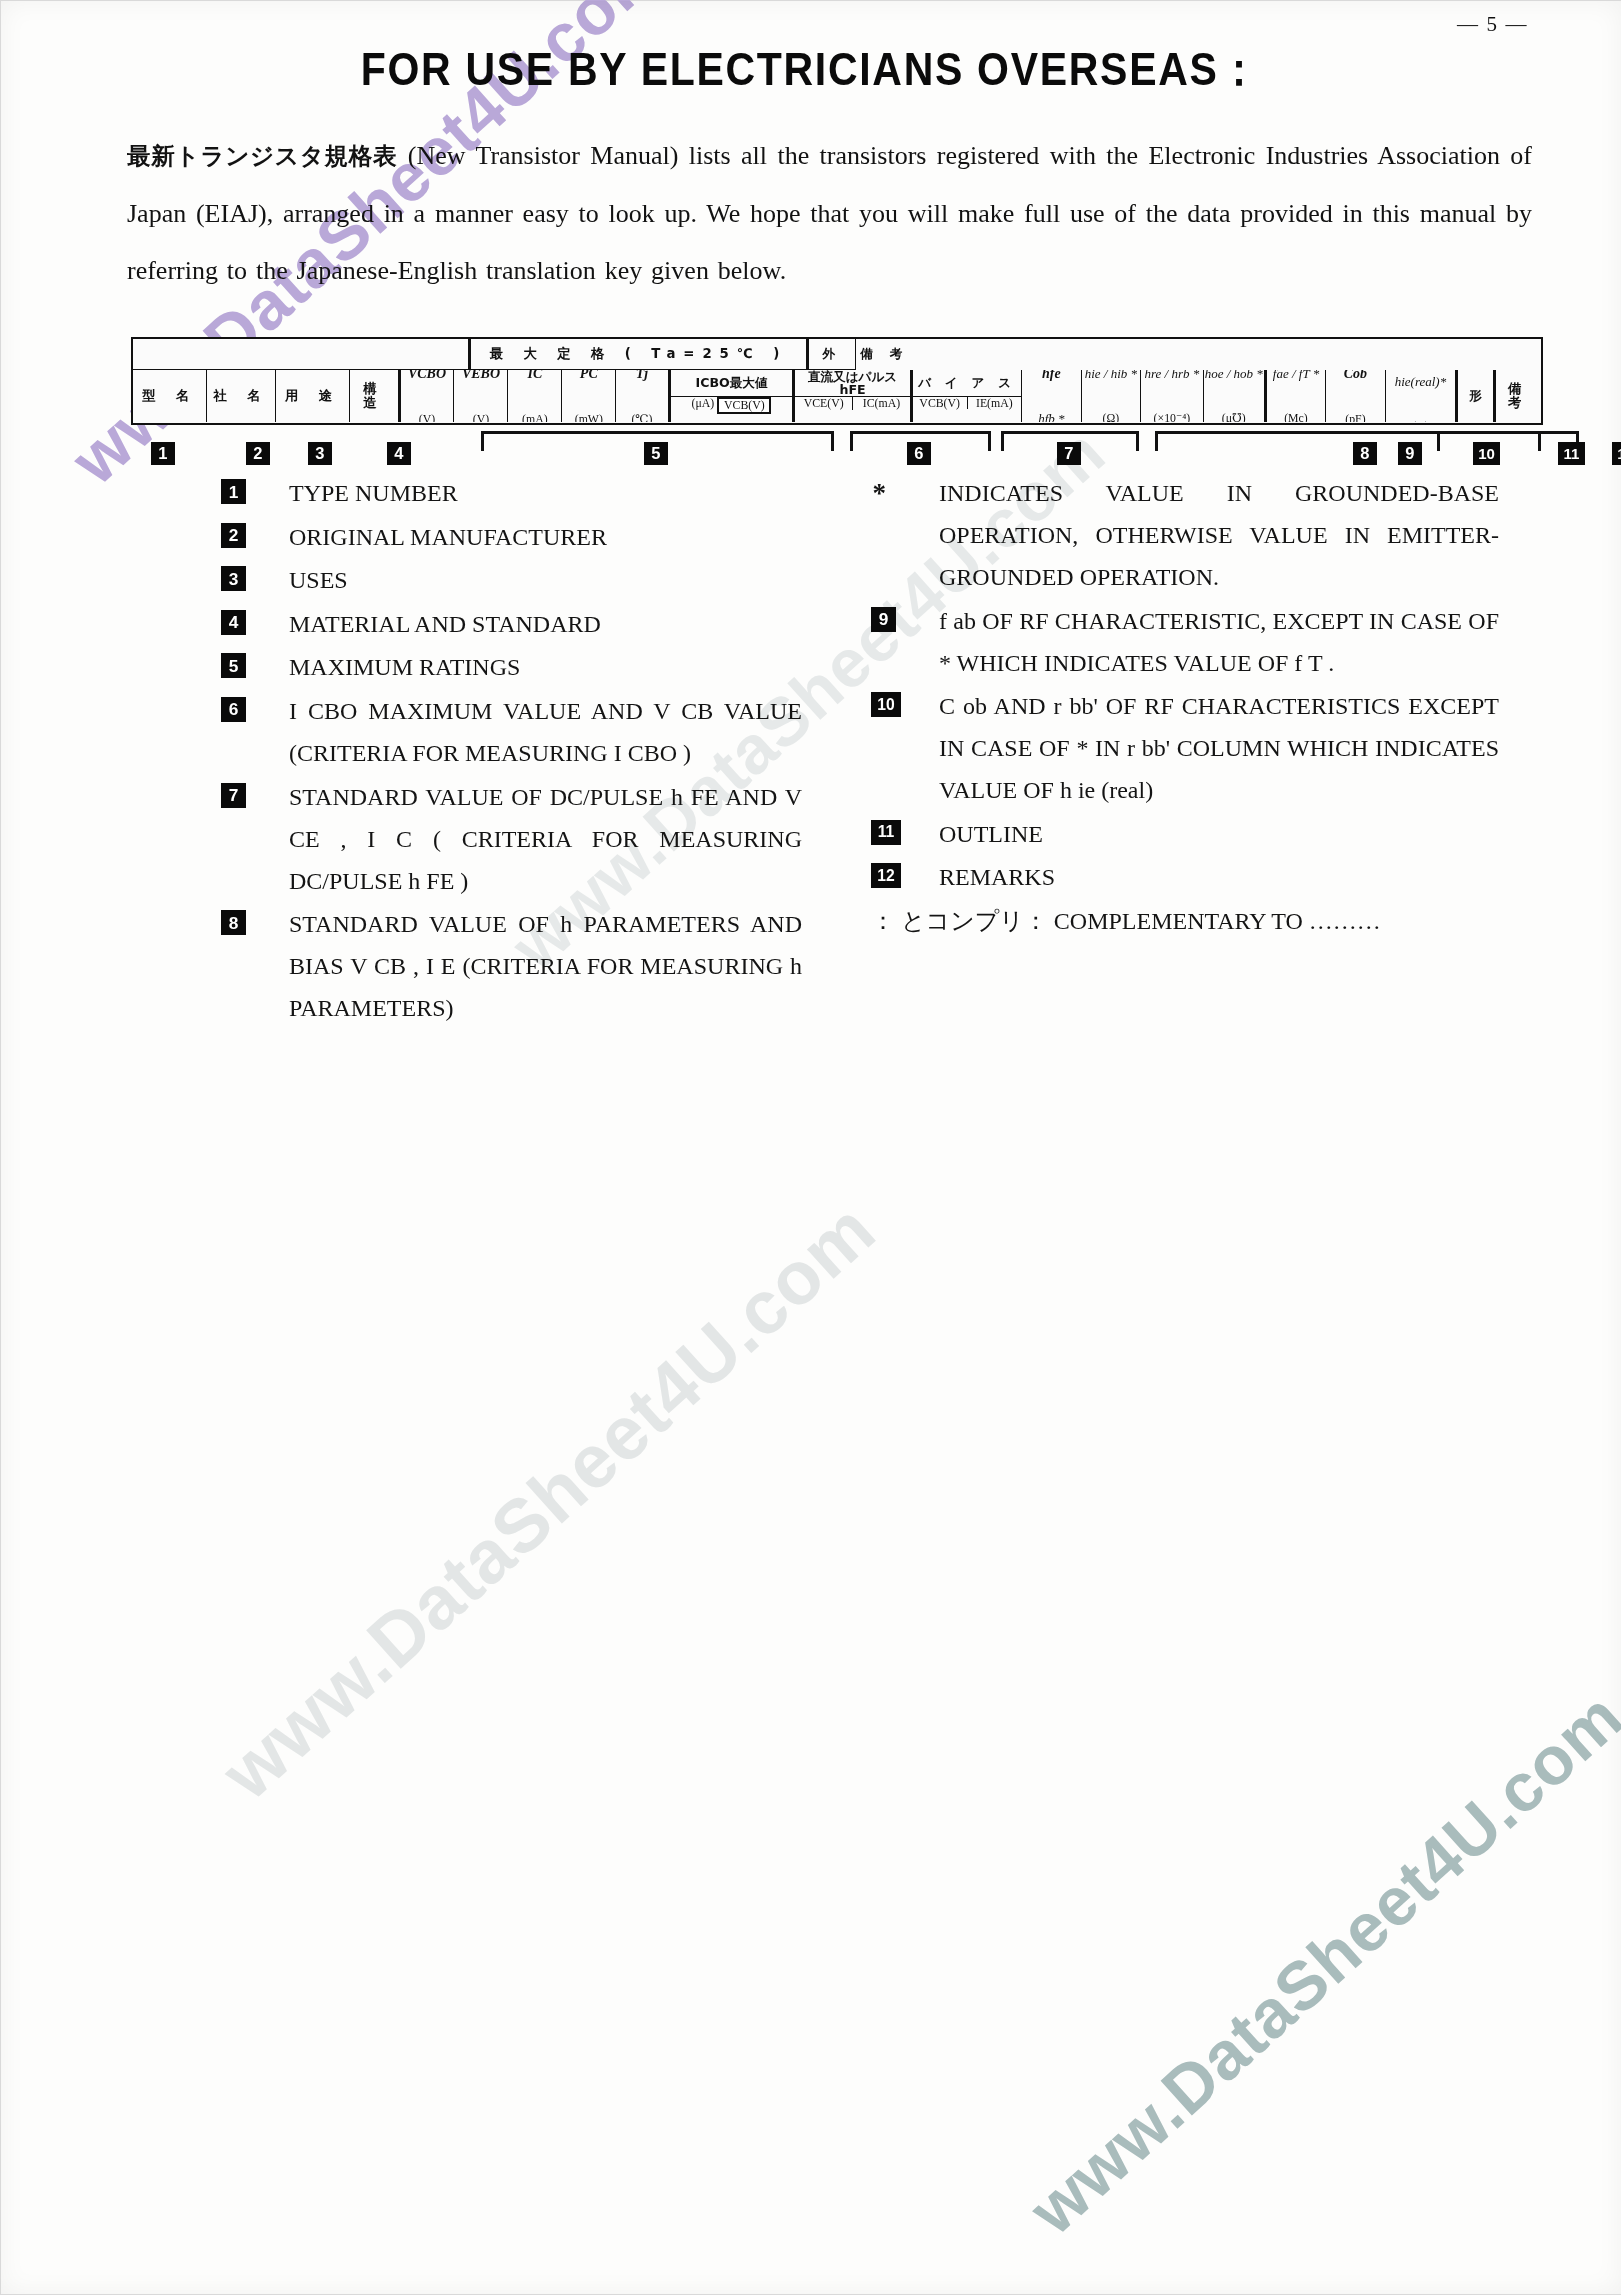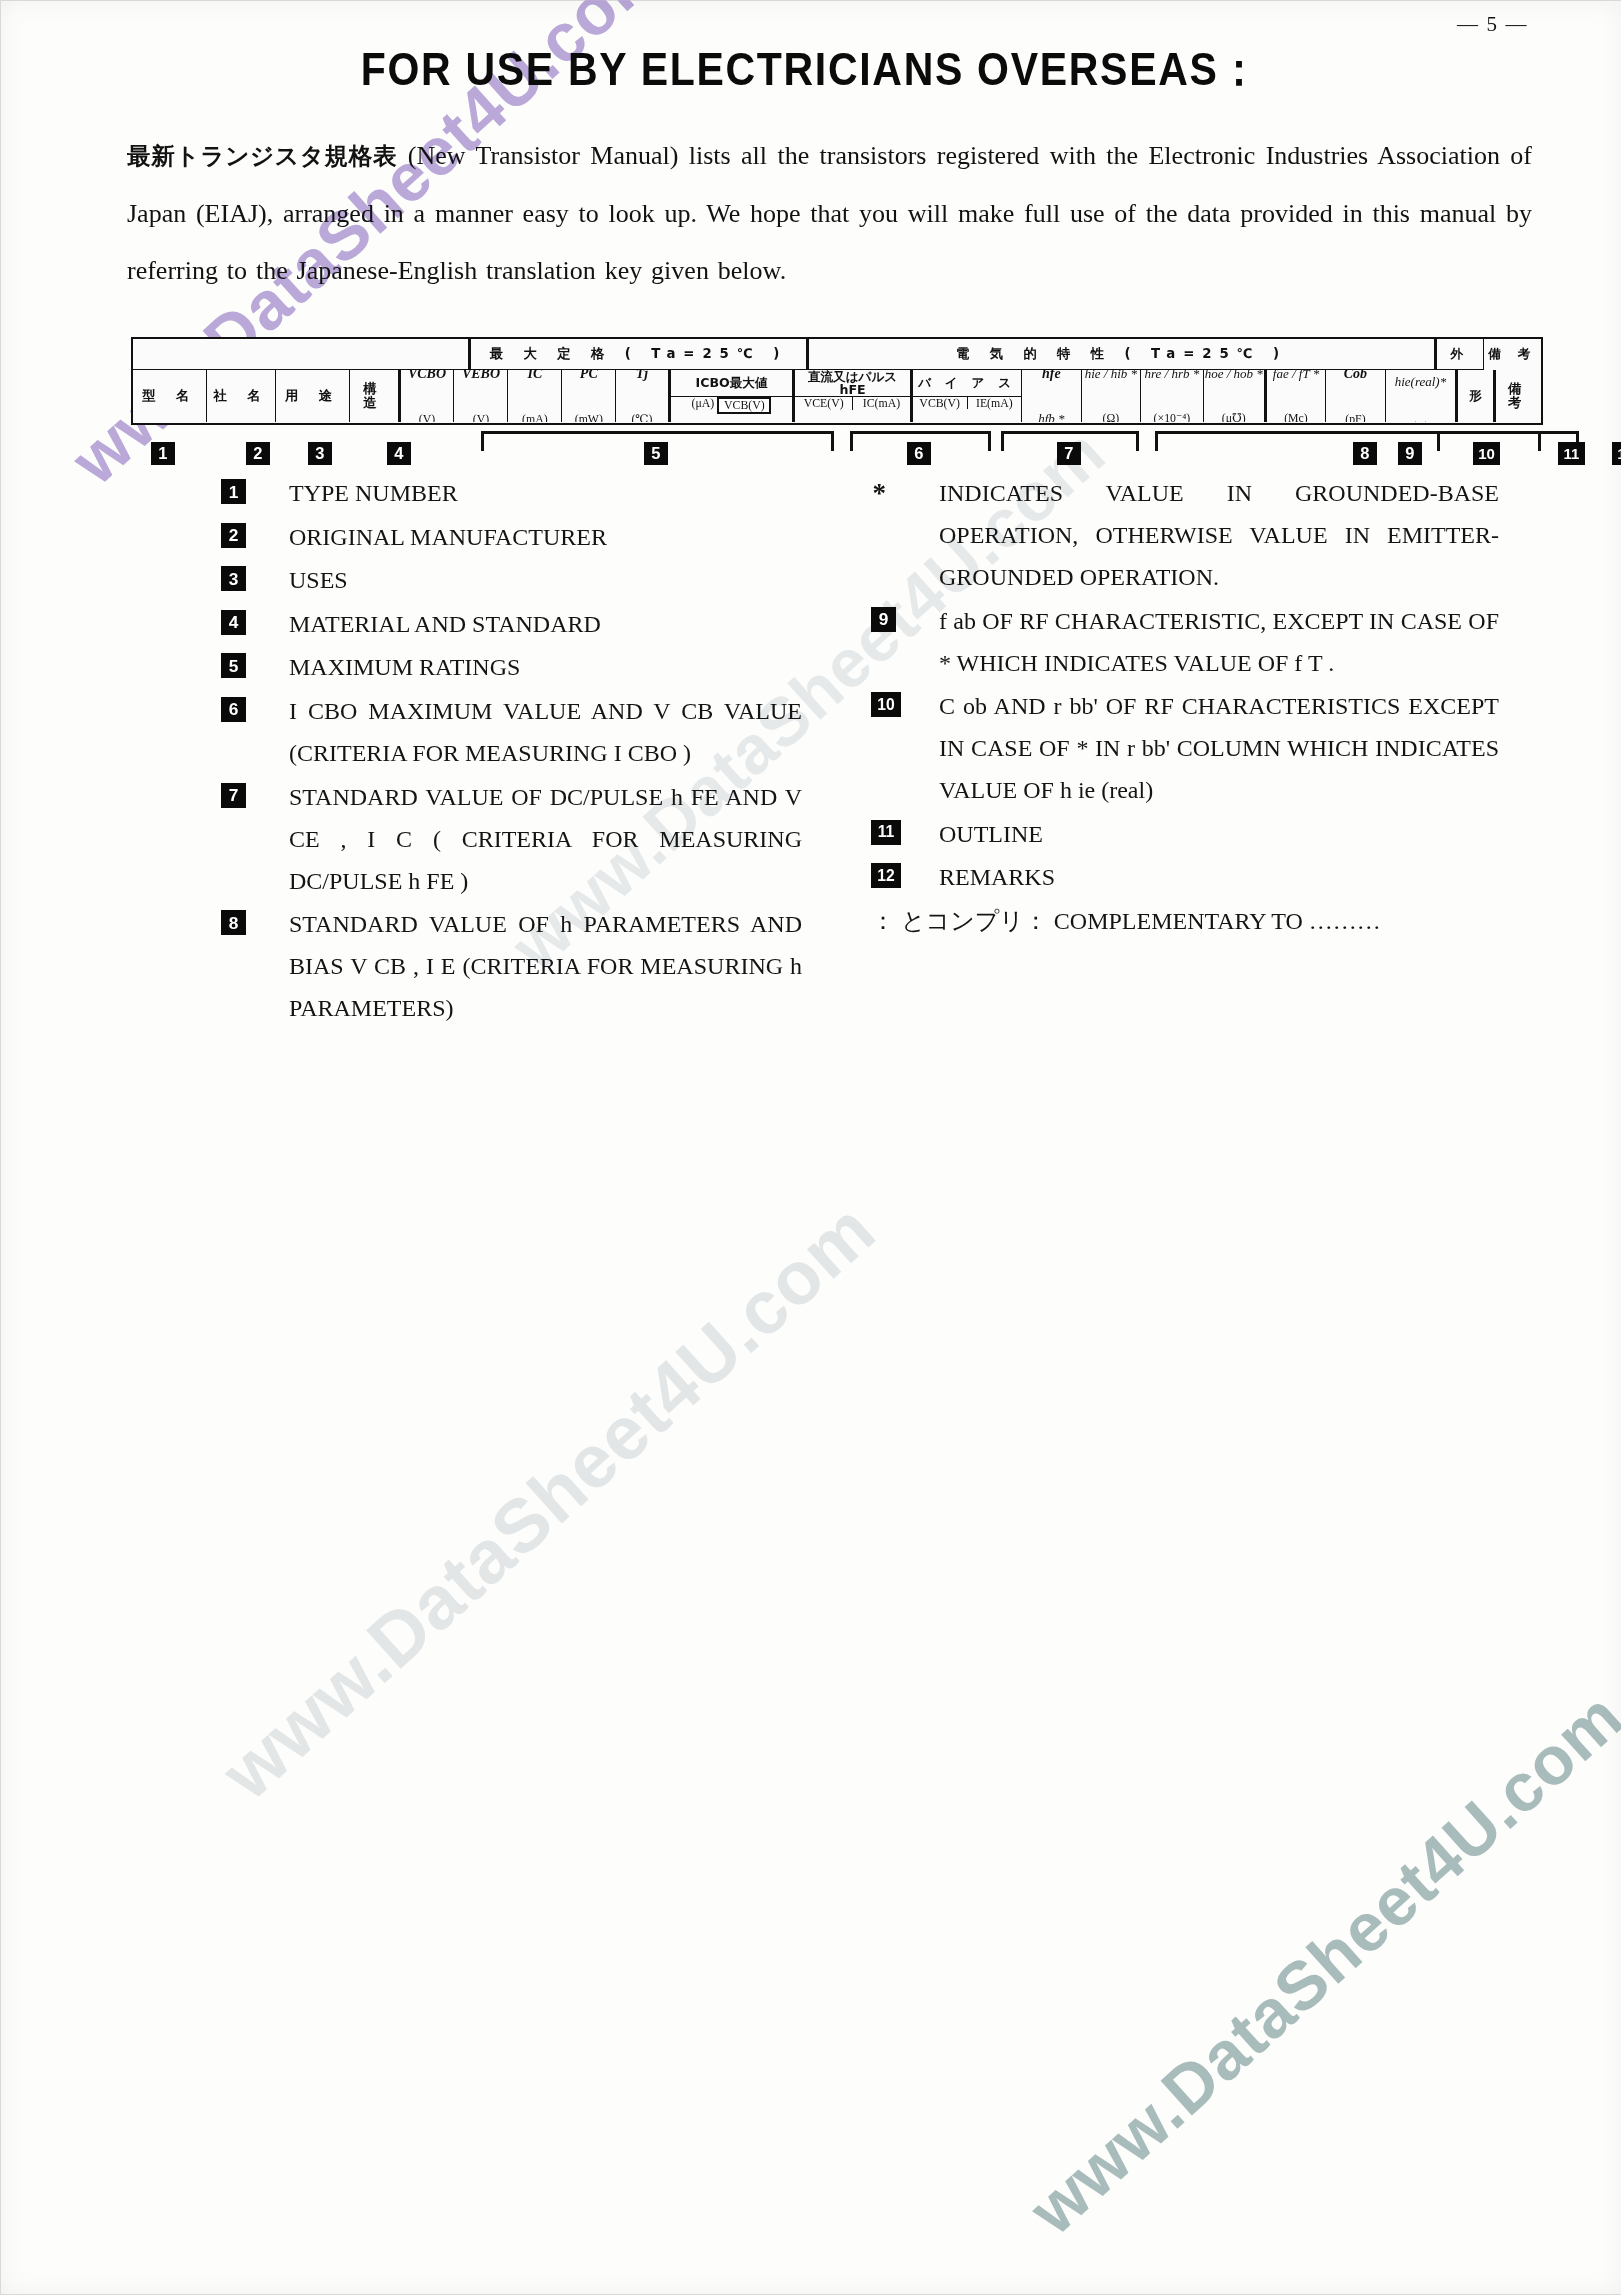--- a/index.html
+++ b/index.html
@@ -215,21 +215,20 @@
 
   <div class="intro">
     <span class="jp-bold">最新トランジスタ規格表</span><span> (New Transistor Manual) lists all the transistors registered with the Electronic Industries Association of Japan (EIAJ), arranged in a manner easy to look up.  We hope that you will make full use of the data provided in this manual by referring to the Japanese-English translation key given below.</span>
   </div>
 
   <div class="keytable">
 
     <div class="kt-row kt-top">
       <div class="grp plain" style="width:338px;"></div>
       <div class="grp jpsp" style="width:338px;">最 大 定 格 ( Ta=25℃ )</div>
-      <div class="grp jpsp" style="width:628px;">電  気  的  特  性    ( Ta=25℃ )</div>
       <div class="grp jp" style="width:47px;border-right:1.6px solid #111;">外</div>
       <div class="grp jp" style="width:57px;border-right:none;border-bottom:none;">備  考</div>
     </div>
 
     <div class="kt-row kt-bot">
 
       <div class="cell jpsp" style="width:94px;">型  名</div>
       <div class="cell jpsp" style="width:86px;">社  名</div>
       <div class="cell jpsp" style="width:94px;">用      途</div>
       <div class="cell jpsp thick" style="width:63px;">構 造</div>

